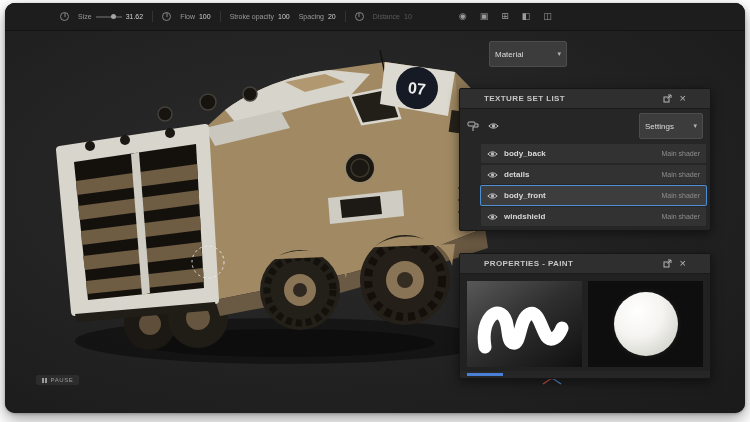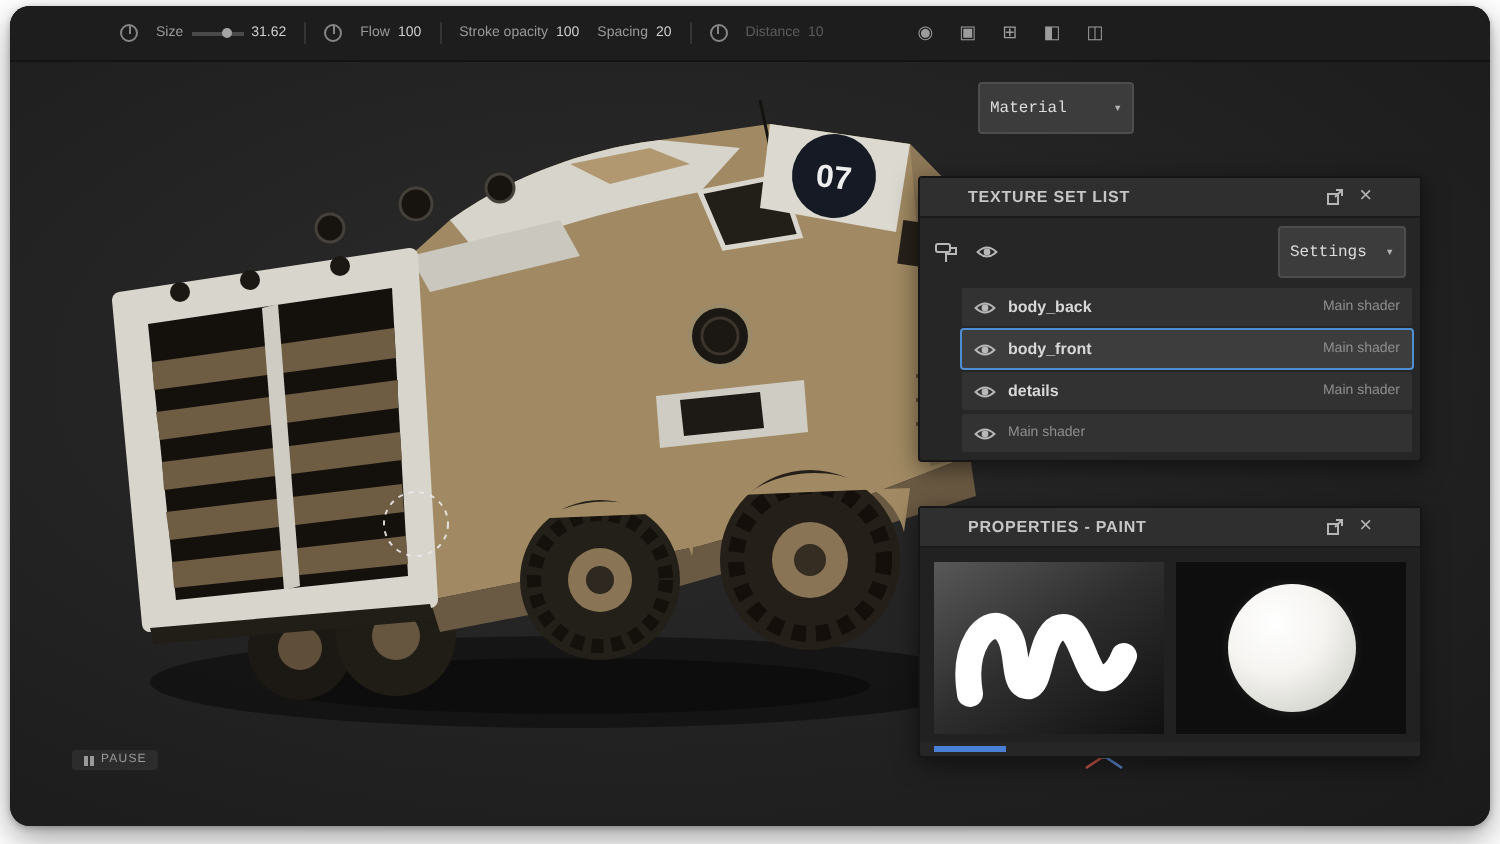--- a/index.html
+++ b/index.html
@@ -21,21 +21,21 @@
   .tvalue { color:#cfcfcf; }
   .track { width:26px; height:2px; background:#4a4a4a; position:relative; display:inline-block; }
   .track i { position:absolute; left:58%; top:-2px; width:5px; height:5px; background:#a5a5a5; border-radius:50%; }
   .sep { width:1px; height:11px; background:#343434; }
   .tool-icons { display:flex; gap:13px; margin-left:38px; font-size:9px; color:#9c9c9c; }
   .tool-icons span { line-height:1; }
 
   
   .dropdown { background:#3c3c3c; border:1px solid #4d4d4d; border-radius:2px; color:#dcdcdc;
               font-size:8px; display:flex; align-items:center; justify-content:space-between;
-              padding:12px 5px; height:15px; gap:5px;font-family:Liberation Mono, monospace; }
+              padding:12px 5px; height:15px; gap:5px; }
   .dropdown .chev { color:#b5b5b5; font-size:7px; }
   .material-dd { position:absolute; top:38px; right:178px; width:78px; z-index:5; }
 
   
   .panel { position:absolute; right:34px; width:252px; background:#262626; border:1px solid #161616;
            border-radius:2px; box-shadow:0 3px 12px rgba(0,0,0,.5); z-index:6; }
   .panel-header { height:20px; background:#2f2f2f; border-bottom:1px solid #1b1b1b; display:flex;
                   align-items:center; gap:8px; padding:0 24px; }
   .panel-title { flex:1; font-size:8px; font-weight:bold; color:#c6c6c6; letter-spacing:.4px; }
   .icon-btn { color:#b5b5b5; font-size:11px; line-height:1; display:flex; align-items:center; }
@@ -239,47 +239,48 @@
         <div class="row">
           <span class="icon-btn">
             <svg width="11" height="8" viewBox="0 0 11 8">
                 <path d="M.8 4 Q5.5 -.5 10.2 4 Q5.5 8.5 .8 4Z" fill="none" stroke="#b8b8b8"></path>
                 <circle cx="5.5" cy="4" r="1.7" fill="#b8b8b8"></circle>
               </svg>
           </span>
           <span class="row-name">body_back</span>
           <span class="row-shader">Main shader</span>
         </div>
+        <div class="row">
+          <span class="icon-btn">
+            <svg width="11" height="8" viewBox="0 0 11 8">
+                <path d="M.8 4 Q5.5 -.5 10.2 4 Q5.5 8.5 .8 4Z" fill="none" stroke="#b8b8b8"></path>
+                <circle cx="5.5" cy="4" r="1.7" fill="#b8b8b8"></circle>
+              </svg>
+          </span>
+          <span class="row-name">details</span>
+          <span class="row-shader">Main shader</span>
+        </div>
         <div class="row selected">
           <span class="icon-btn">
             <svg width="11" height="8" viewBox="0 0 11 8">
                 <path d="M.8 4 Q5.5 -.5 10.2 4 Q5.5 8.5 .8 4Z" fill="none" stroke="#b8b8b8"></path>
                 <circle cx="5.5" cy="4" r="1.7" fill="#b8b8b8"></circle>
               </svg>
           </span>
           <span class="row-name">body_front</span>
           <span class="row-shader">Main shader</span>
         </div>
         <div class="row">
           <span class="icon-btn">
             <svg width="11" height="8" viewBox="0 0 11 8">
                 <path d="M.8 4 Q5.5 -.5 10.2 4 Q5.5 8.5 .8 4Z" fill="none" stroke="#b8b8b8"></path>
                 <circle cx="5.5" cy="4" r="1.7" fill="#b8b8b8"></circle>
               </svg>
           </span>
-          <span class="row-name">details</span>
-          <span class="row-shader">Main shader</span>
-        </div>
-        <div class="row">
-          <span class="icon-btn">
-            <svg width="11" height="8" viewBox="0 0 11 8">
-                <path d="M.8 4 Q5.5 -.5 10.2 4 Q5.5 8.5 .8 4Z" fill="none" stroke="#b8b8b8"></path>
-                <circle cx="5.5" cy="4" r="1.7" fill="#b8b8b8"></circle>
-              </svg>
-          </span>
+          <span class="row-name">windshield</span>
           <span class="row-shader">Main shader</span>
         </div>
       </div>
     </div>
 
     <div class="panel props">
       <div class="panel-header">
         <span class="panel-title">PROPERTIES - PAINT</span>
         <span class="icon-btn">
           <svg width="9" height="9" viewBox="0 0 9 9">

